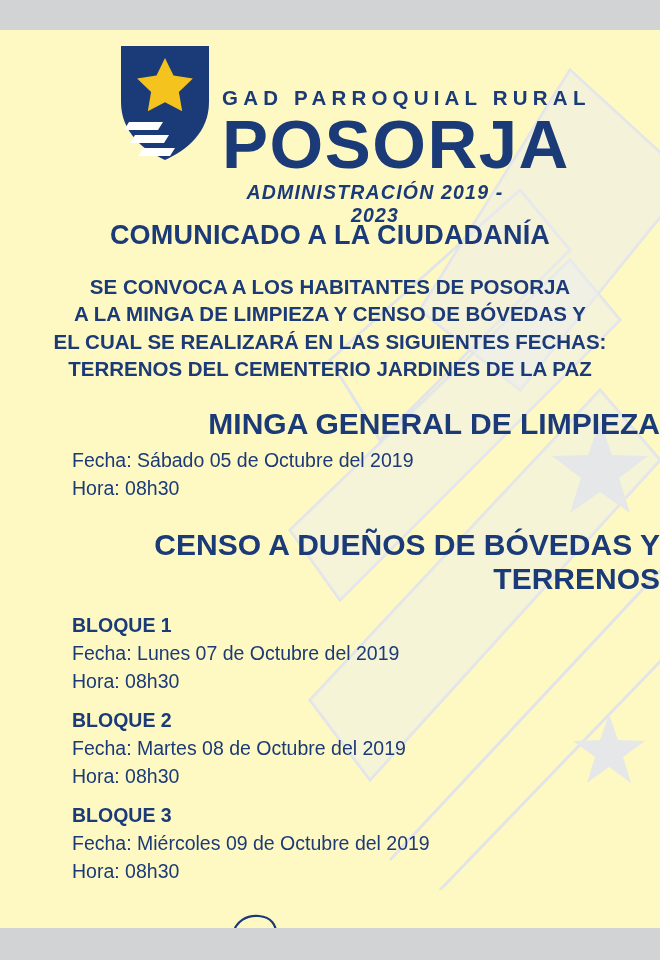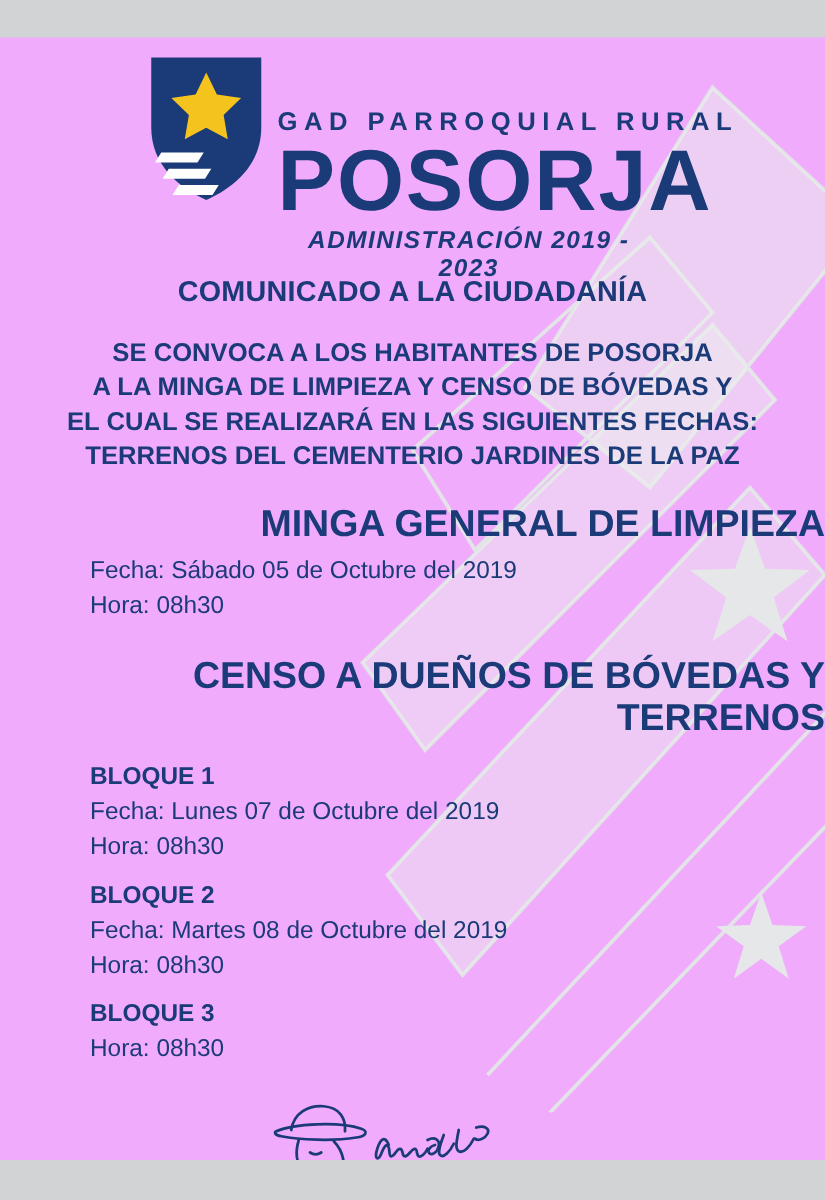--- a/index.html
+++ b/index.html
@@ -11,21 +11,21 @@
     width: 660px;
     height: 960px;
     overflow: hidden;
     font-family: "Liberation Sans", sans-serif;
   }
 
   #poster {
     position: relative;
     width: 660px;
     height: 960px;
-    background: #f0abfc;
+    background: #fef9c3;
     overflow: hidden;
   }
 
   
   .band {
     position: absolute;
     left: 0;
     width: 660px;
     background: #d2d3d5;
     z-index: 5;
@@ -94,21 +94,21 @@
     letter-spacing: 1.2px;
     margin-top: 4px;
     text-align: center;
     width: 306px;
   }
 
   
   .title {
     text-align: center;
     color: #1b3a78;
-    font-size: 23px;
+    font-size: 27px;
     font-weight: bold;
     letter-spacing: 0.2px;
     margin-top: 22px;
   }
 
   .intro {
     text-align: center;
     color: #1b3a78;
     font-size: 20.5px;
     font-weight: bold;
@@ -235,20 +235,21 @@
         </div>
 
         <div class="bloque-group">
           <div class="bloque-title">BLOQUE 2</div>
           <div class="detail-line">Fecha: Martes 08 de Octubre del 2019</div>
           <div class="detail-line">Hora: 08h30</div>
         </div>
 
         <div class="bloque-group">
           <div class="bloque-title">BLOQUE 3</div>
+          <div class="detail-line">Fecha: Miércoles 09 de Octubre del 2019</div>
           <div class="detail-line">Hora: 08h30</div>
         </div>
 
       </div>
     </div>
 
     <div class="sign-block">
       <svg class="sign-svg" width="230" height="86" viewBox="0 0 230 86" xmlns="http://www.w3.org/2000/svg">
         <g fill="none" stroke="#1b3a78" stroke-width="2.2" stroke-linecap="round">
 

